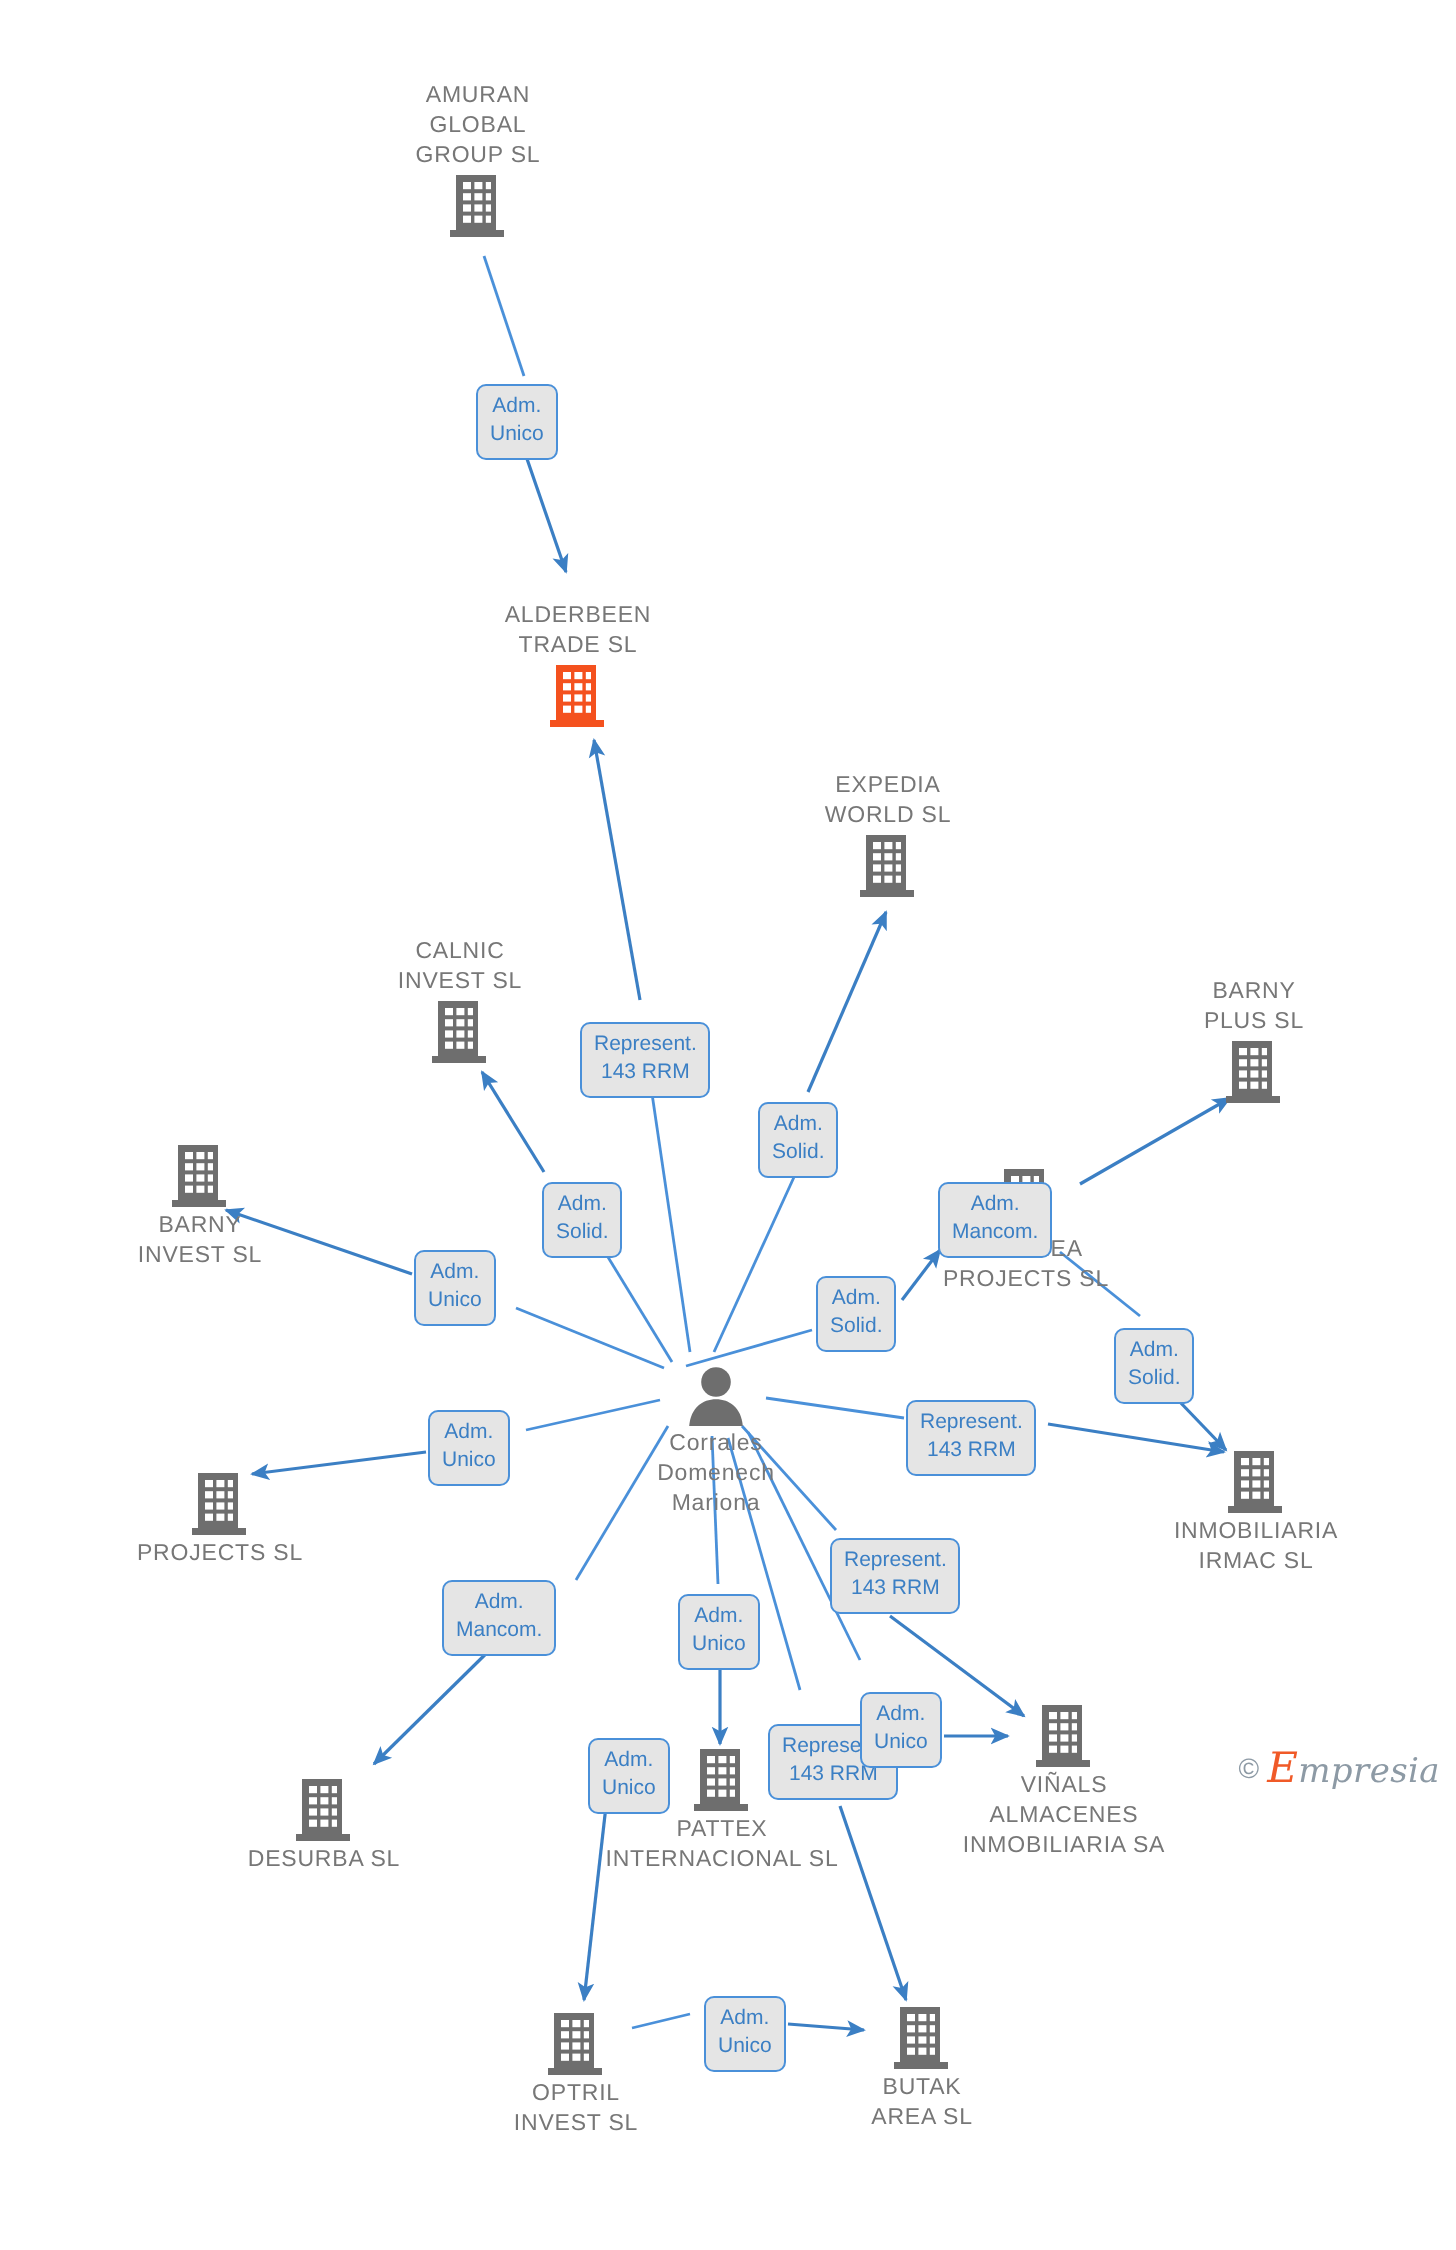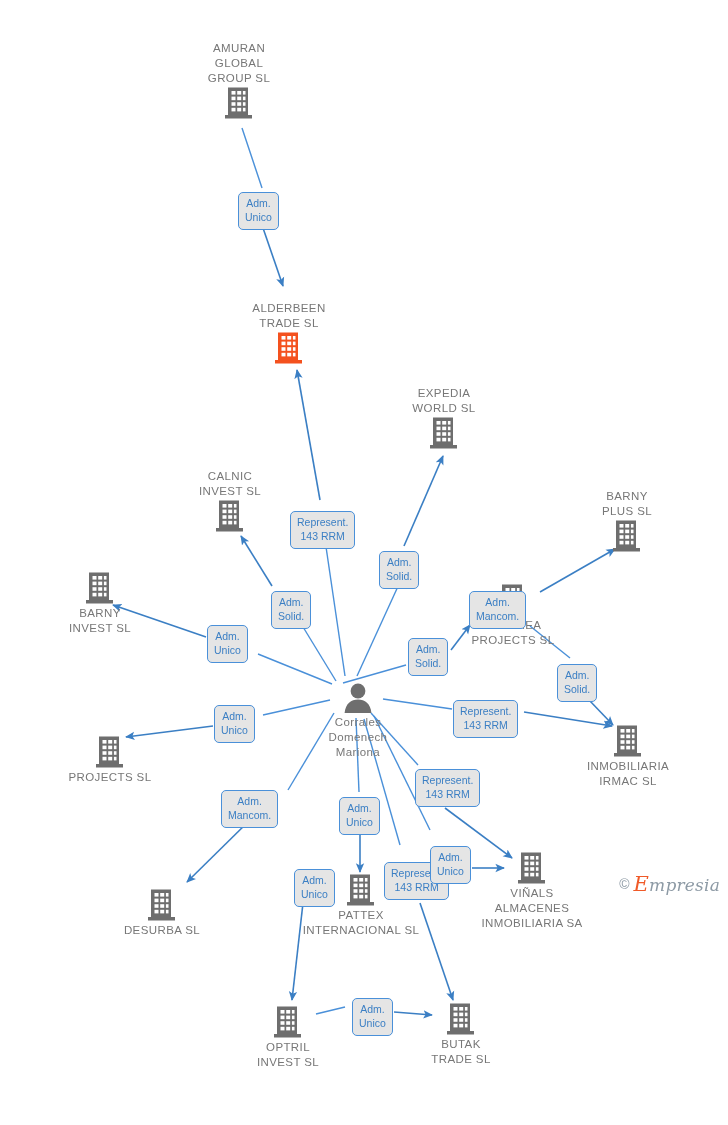--- a/index.html
+++ b/index.html
@@ -447,21 +447,21 @@
               <rect x="18.9" y="10.6" width="2.6" height="3.6"></rect>
               <rect x="7.5" y="16.2" width="4" height="3.6"></rect>
               <rect x="13.2" y="16.2" width="4" height="3.6"></rect>
               <rect x="18.9" y="16.2" width="2.6" height="3.6"></rect>
               <rect x="7.5" y="21.8" width="4" height="3.6"></rect>
               <rect x="13.2" y="21.8" width="4" height="3.6"></rect>
               <rect x="18.9" y="21.8" width="2.6" height="3.6"></rect>
             </g>
           </svg></span>
         <div class="caption below">BUTAK
-TRADE  SL</div>
+AREA  SL</div>
       </div>
     </div>
   <div id="labels-layer">
       <div class="label" style="left: 238px; top: 192px;">Adm.
 Unico</div>
       <div class="label" style="left: 290px; top: 511px;">Represent.
 143 RRM</div>
       <div class="label" style="left: 271px; top: 591px;">Adm.
 Solid.</div>
       <div class="label" style="left: 379px; top: 551px;">Adm.

